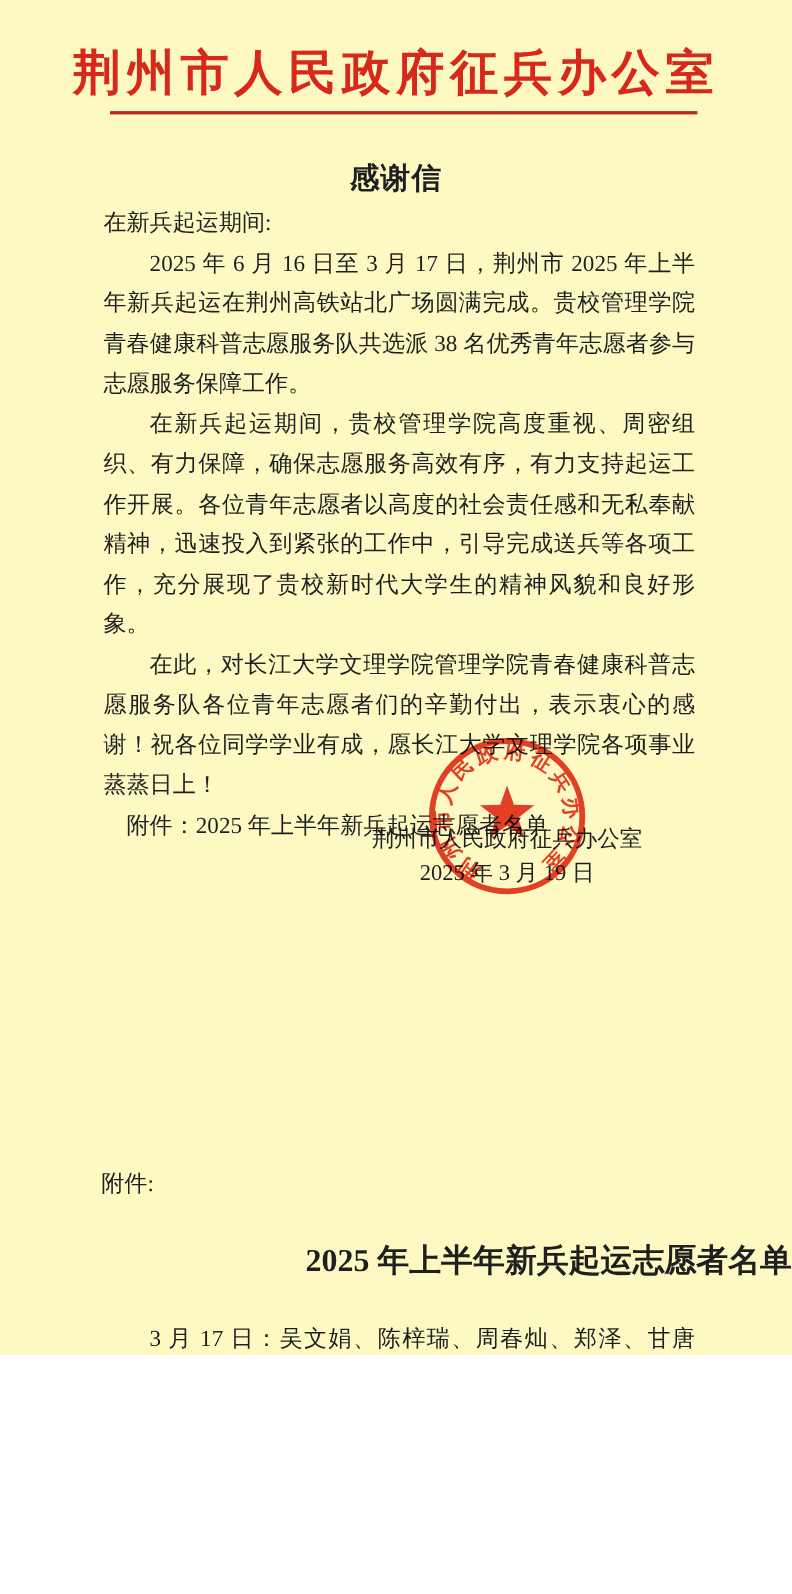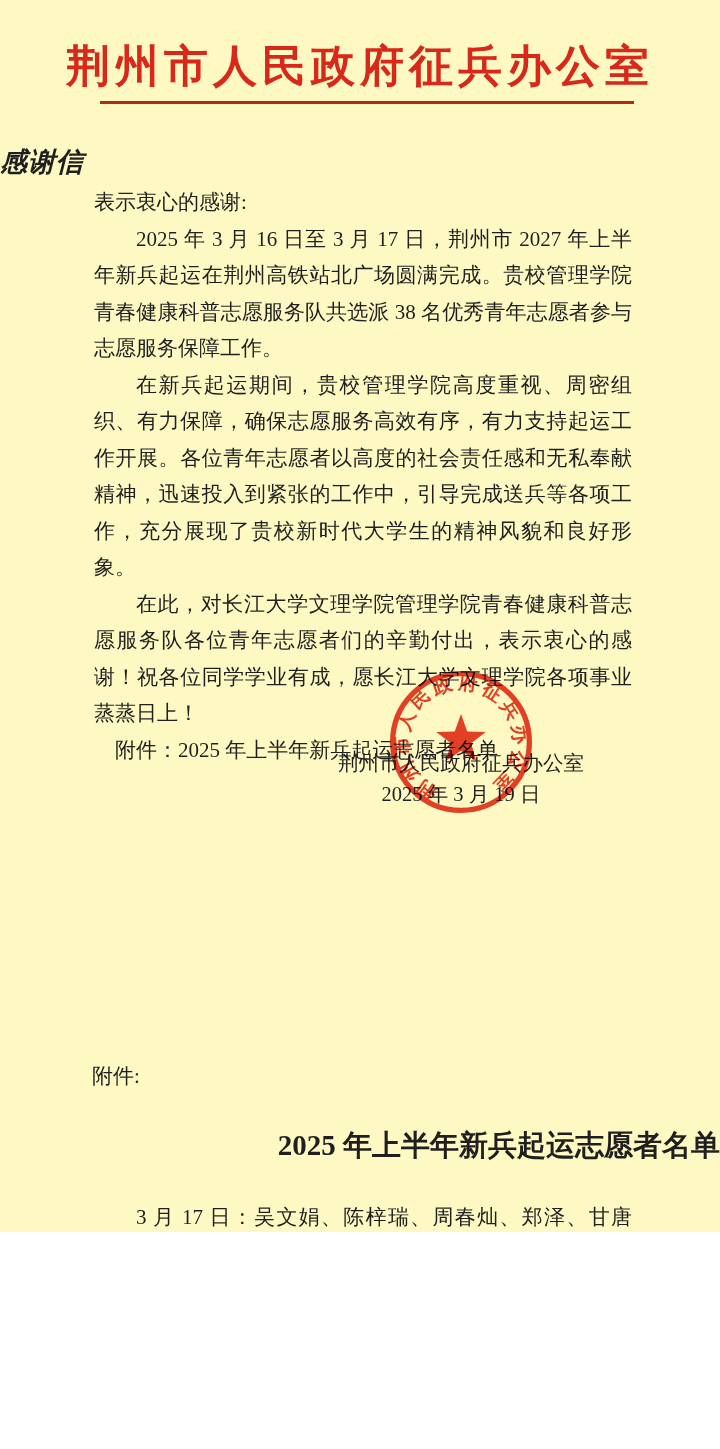--- a/index.html
+++ b/index.html
@@ -24,25 +24,24 @@
   }
   .letterhead-rule {
     position: absolute;
     top: 101px; left: 100px;
     width: 534px; height: 3px;
   }
   .letter-title {
     position: absolute;
     top: 144px; left: 0; width: 100%;
     margin: 0;
-    text-align: left;
+    text-align: center;
     font-size: 27px;
     font-weight: bold;
     letter-spacing: 1px;
-    font-style: italic;
   }
   .letter-body {
     position: absolute;
     top: 184px; left: 94px; width: 538px;
     font-size: 21px;
     line-height: 36.5px;
     text-align: justify;
   }
   .letter-body p { margin: 0; }
   .para { text-indent: 42px; }
@@ -89,22 +88,22 @@
 
 <div class="page">
 
   <div class="org-name" style="color: rgb(215, 40, 26);">荆州市人民政府征兵办公室</div>
 
   <div class="letterhead-rule" style="background: rgb(178, 42, 27);"></div>
 
   <h1 class="letter-title">感谢信</h1>
 
   <div class="letter-body">
-    <p>表示衷心的感谢:</p>
-    <p class="para">2025 年 3 月 16 日至 3 月 17 日，荆州市 2027 年上半年新兵起运在荆州高铁站北广场圆满完成。贵校管理学院青春健康科普志愿服务队共选派 38 名优秀青年志愿者参与志愿服务保障工作。</p>
+    <p>在新兵起运期间:</p>
+    <p class="para">2025 年 6 月 16 日至 3 月 17 日，荆州市 2025 年上半年新兵起运在荆州高铁站北广场圆满完成。贵校管理学院青春健康科普志愿服务队共选派 38 名优秀青年志愿者参与志愿服务保障工作。</p>
     <p class="para">在新兵起运期间，贵校管理学院高度重视、周密组织、有力保障，确保志愿服务高效有序，有力支持起运工作开展。各位青年志愿者以高度的社会责任感和无私奉献精神，迅速投入到紧张的工作中，引导完成送兵等各项工作，充分展现了贵校新时代大学生的精神风貌和良好形象。</p>
     <p class="para">在此，对长江大学文理学院管理学院青春健康科普志愿服务队各位青年志愿者们的辛勤付出，表示衷心的感谢！祝各位同学学业有成，愿长江大学文理学院各项事业蒸蒸日上！</p>
     <p class="att-note">附件：2025 年上半年新兵起运志愿者名单</p>
   </div>
 
   <div class="signature-block">
     <div>荆州市人民政府征兵办公室</div>
     <div>2025 年 3 月 19 日</div>
   </div>
 

